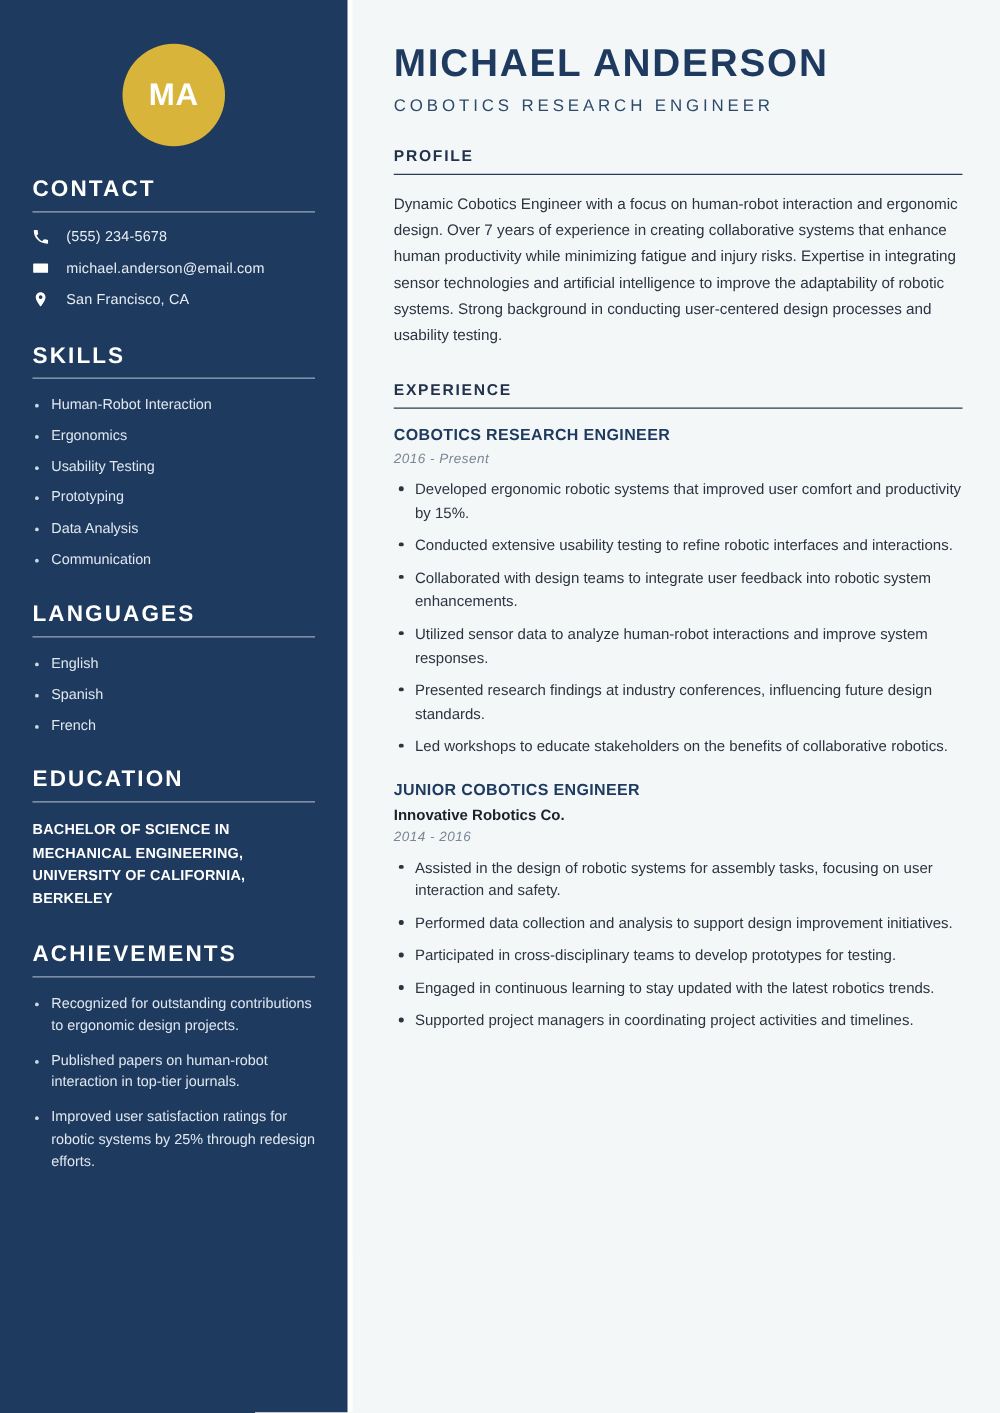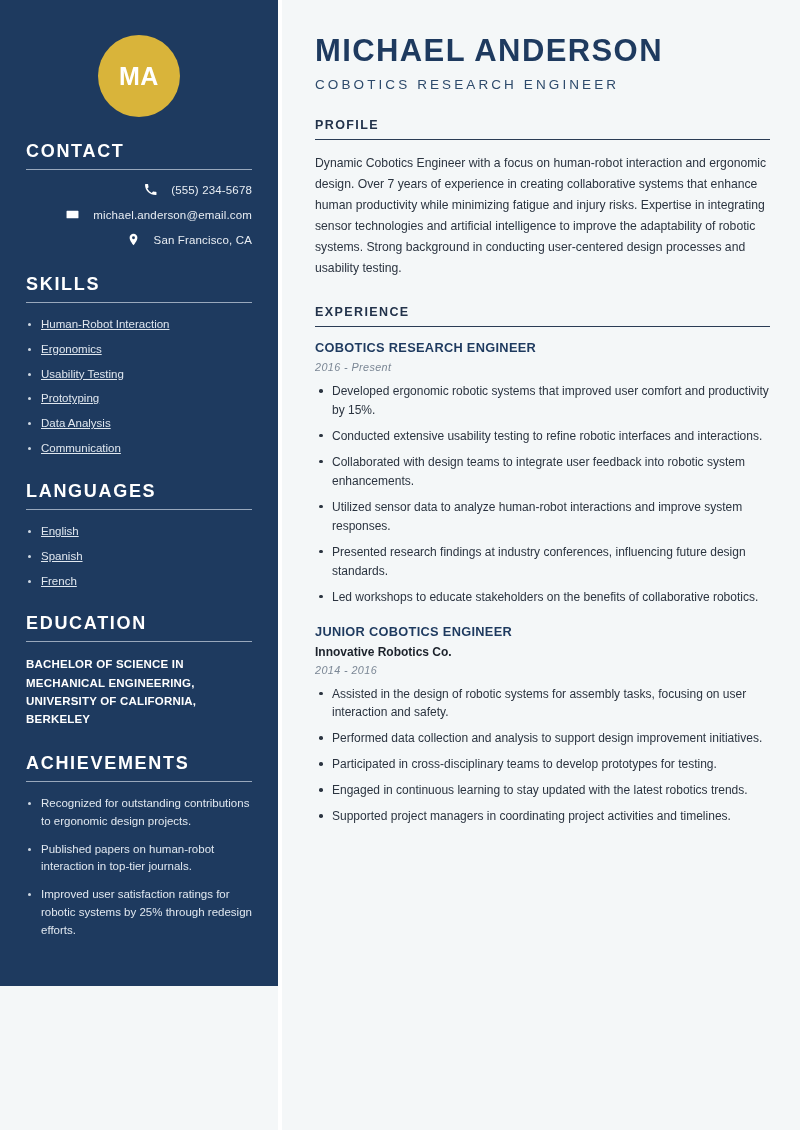--- a/index.html
+++ b/index.html
@@ -13,21 +13,21 @@
     font-family: "Liberation Sans", sans-serif;
     background: #f4f7f8;
     display: flex;
     overflow: hidden;
   }
 
   
   #sidebar {
     width: 278px;
     min-width: 278px;
-    height: 986px;
+    height: 1130px;
     background: #1e3a5f;
     padding: 0 26px;
     position: relative;
   }
 
   #avatar-wrap {
     display: flex;
     justify-content: center;
     padding-top: 35px;
   }
@@ -61,21 +61,20 @@
     background: #c3cedb;
     opacity: 0.75;
     margin-bottom: 13px;
   }
 
   
   .contact-row {
     display: flex;
     align-items: center;
     margin-bottom: 12px;
-    justify-content: flex-end;
   }
   .contact-icon {
     width: 18px;
     min-width: 18px;
     display: flex;
     align-items: center;
     justify-content: flex-start;
     margin-right: 9px;
   }
   .contact-icon svg { display: block; }
@@ -98,21 +97,21 @@
   .side-list li::before {
     content: "";
     position: absolute;
     left: 2px;
     top: 7px;
     width: 3px;
     height: 3px;
     border-radius: 50%;
     background: #cfd8e3;
   }
-  .side-list.tight li { margin-bottom: 7px; text-decoration: underline; }
+  .side-list.tight li { margin-bottom: 7px; }
   .side-list.wide li { margin-bottom: 10px; }
 
   .edu-text {
     color: #ffffff;
     font-size: 11.5px;
     font-weight: bold;
     line-height: 1.6;
     letter-spacing: 0.2px;
   }
 

